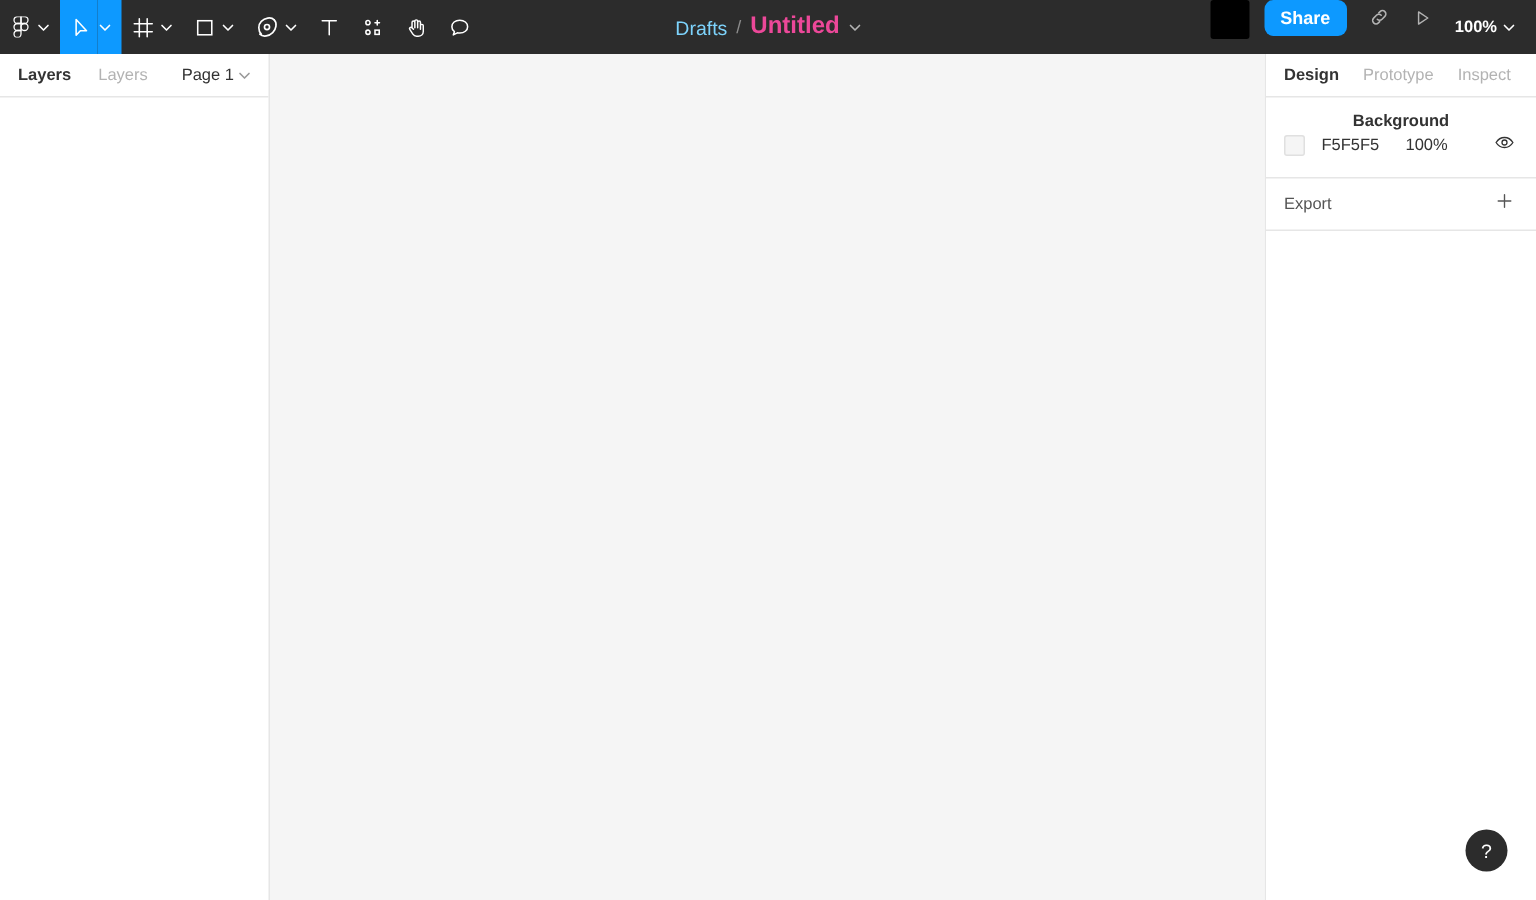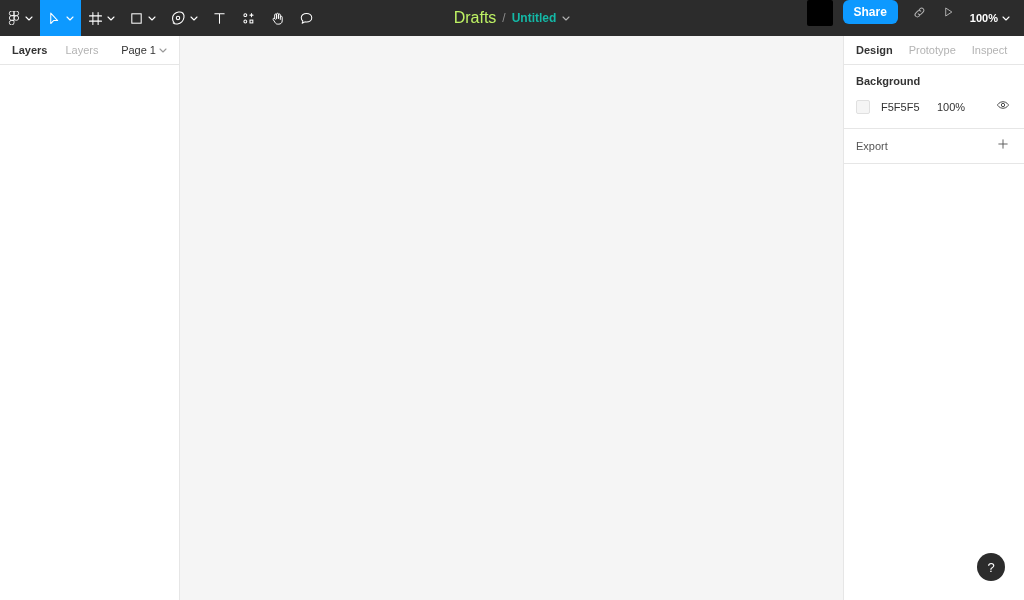--- a/index.html
+++ b/index.html
@@ -34,23 +34,23 @@
   }
   .caret.on-active { background: #0d99ff; }
 
   
   .doc-title {
     position: absolute; left: 0; right: 0; top: 0; height: 36px;
     display: flex; align-items: center; justify-content: center;
     gap: 6px; pointer-events: none;
   }
   .doc-title > * { pointer-events: auto; }
-  .doc-folder { color: #bef264; font-size: 16px; }
+  .doc-folder { color: #7dd3fc; font-size: 13px; }
   .doc-sep { color: #8c8c8c; font-size: 12px; }
-  .doc-name { color: #14b8a6; font-size: 12px; font-weight: 600; }
+  .doc-name { color: #ec4899; font-size: 16px; font-weight: 600; }
 
   
   .toolbar-right {
     margin-left: auto; display: flex; align-items: flex-start;
     gap: 0; padding-right: 10px; height: 36px;
   }
   .avatar {
     width: 26px; height: 26px; background: #000000;
     border-radius: 2px; margin-right: 10px;
   }
@@ -120,21 +120,22 @@
     display: flex; align-items: center;
     padding: 0 12px; gap: 16px;
     border-bottom: 1px solid #e6e6e6;
   }
   .section {
     padding: 10px 12px 12px 12px;
     border-bottom: 1px solid #e6e6e6;
   }
   .section-title {
     font-size: 11px; font-weight: 700; color: #333333;
-    margin-bottom: 11px;
+    margin-bottom: 1px;
+    text-align: center;
   }
   .bg-row { display: flex; align-items: center; height: 18px; }
   .swatch {
     width: 14px; height: 14px; border: 1px solid #e0e0e0;
     border-radius: 2px; flex: 0 0 14px;
   }
   .hex { font-size: 11px; color: #333333; margin-left: 11px; width: 56px; }
   .opacity { font-size: 11px; color: #333333; }
   .eye-btn {
     margin-left: auto; width: 18px; height: 18px;

